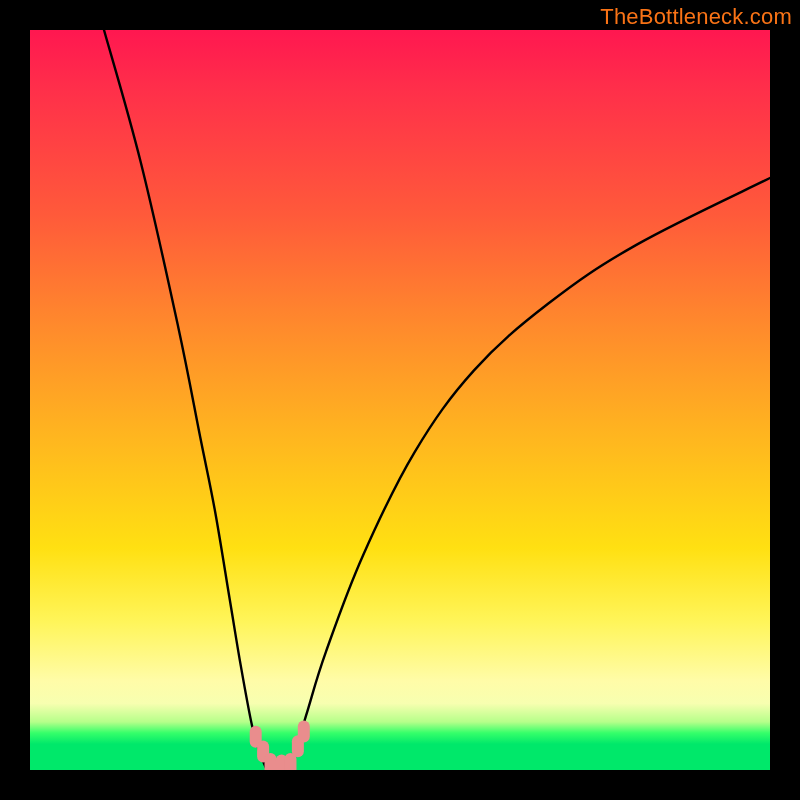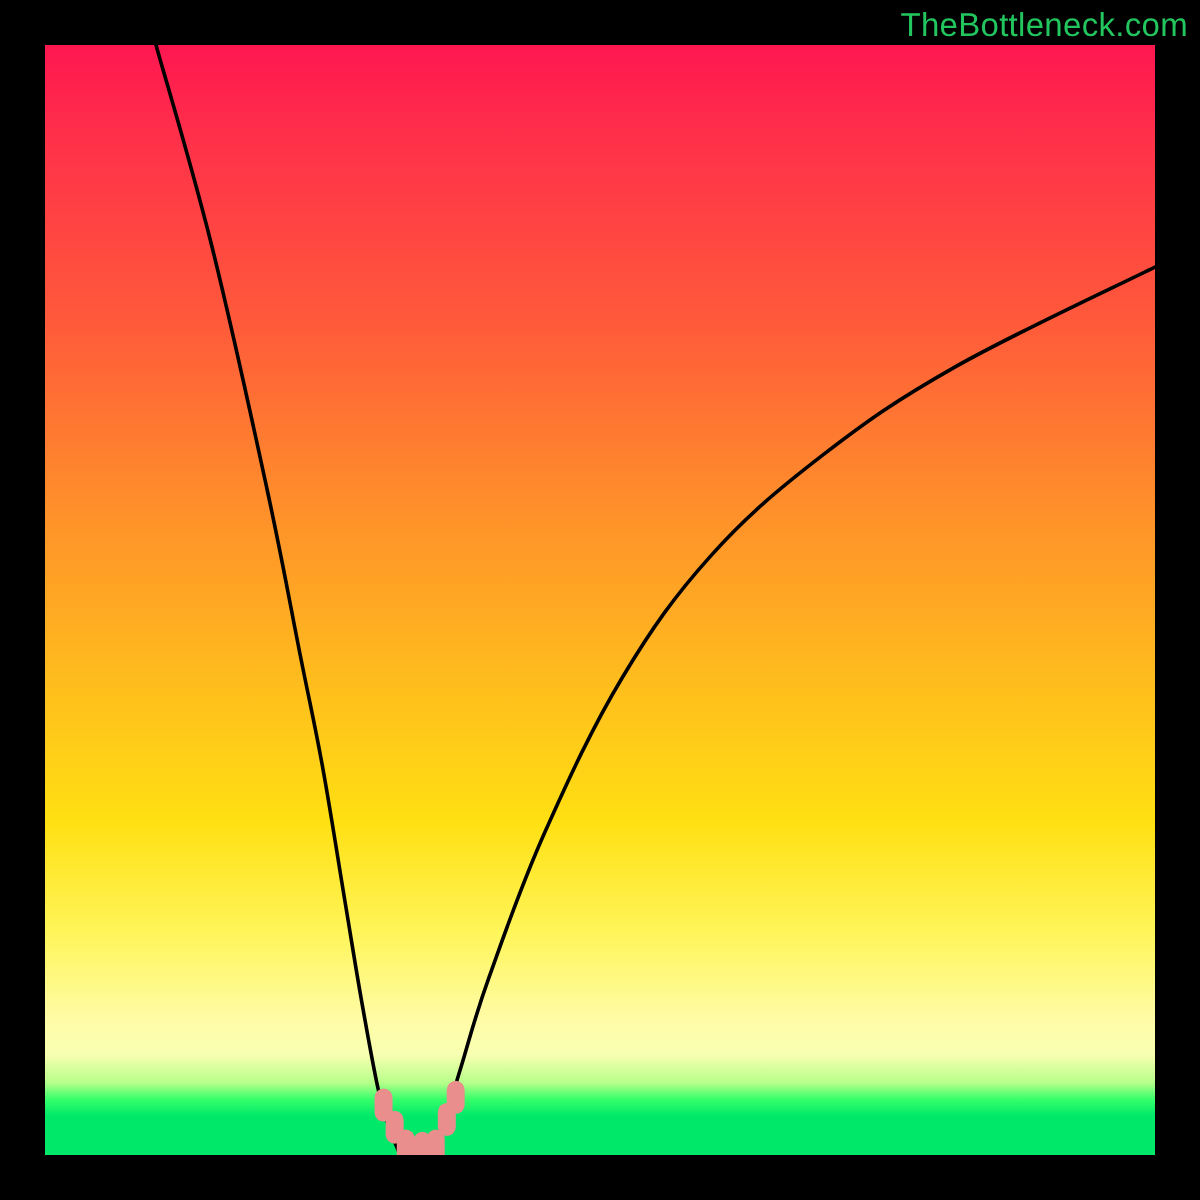--- a/index.html
+++ b/index.html
@@ -50,21 +50,21 @@
   svg.curves {
     position: absolute;
     left: 0; top: 0;
     width: 740px;
     height: 740px;
   }
   .watermark {
     position: absolute;
     top: 4px;
     right: 8px;
-    color: #22c55e;
+    color: #f97316;
     font-size: 22px;
     font-weight: 500;
     letter-spacing: 0.2px;
   }
 </style>
 </head>
 <body>
 
 <div class="frame">
   <div class="plot">

